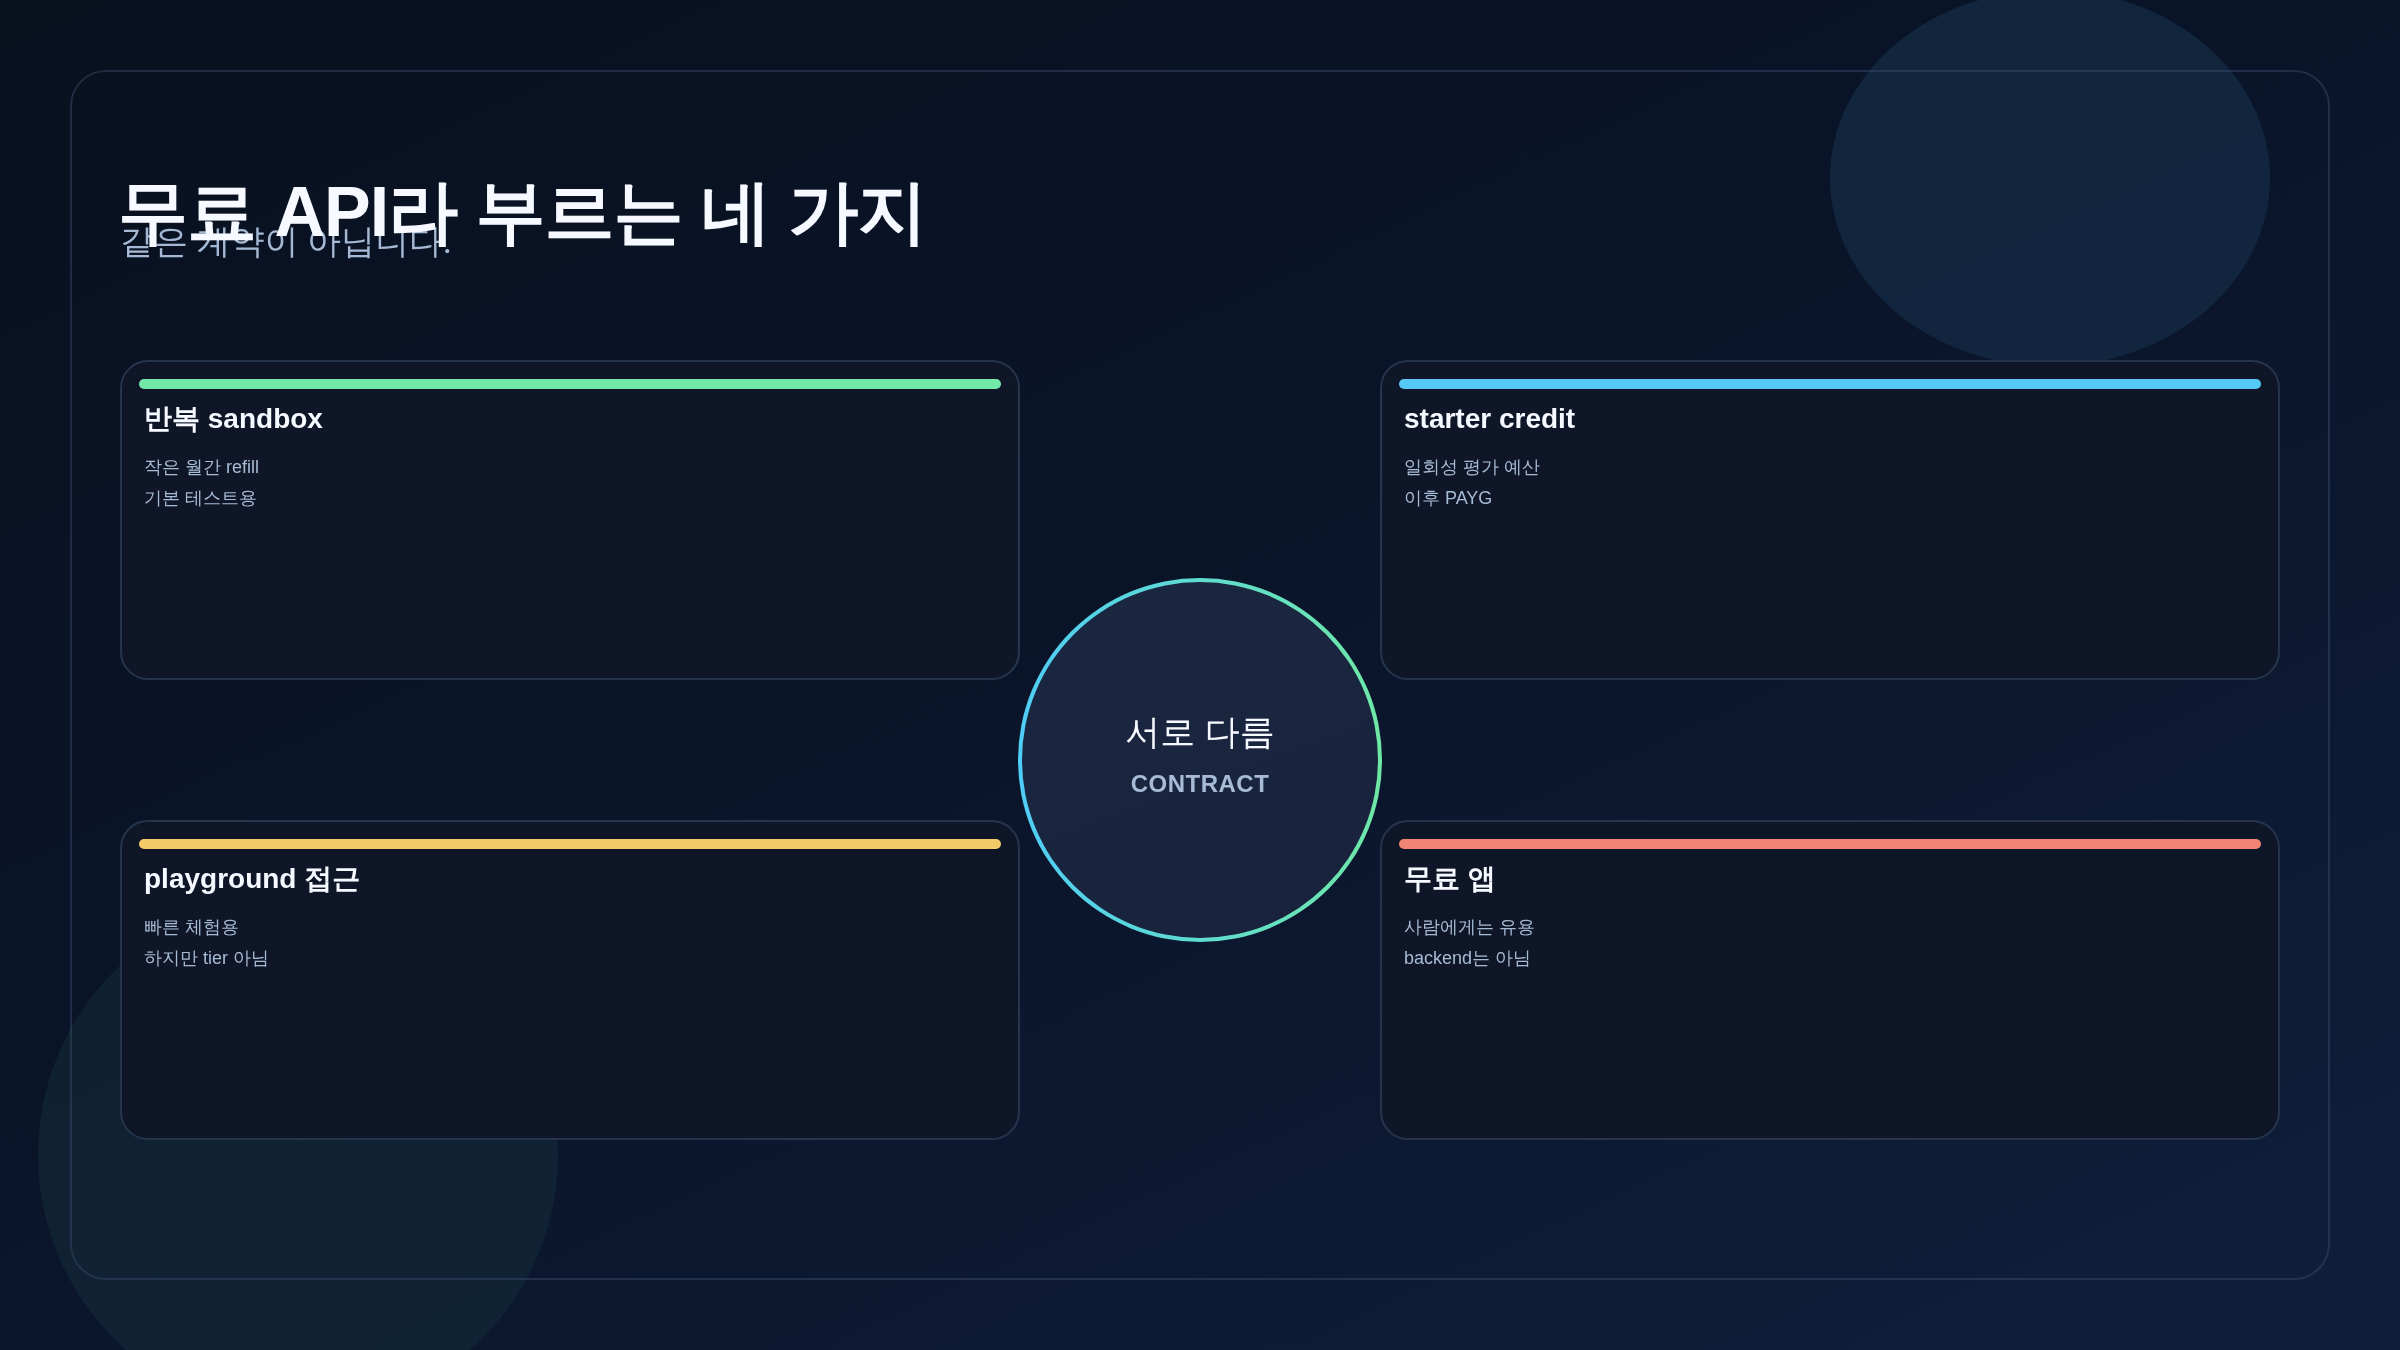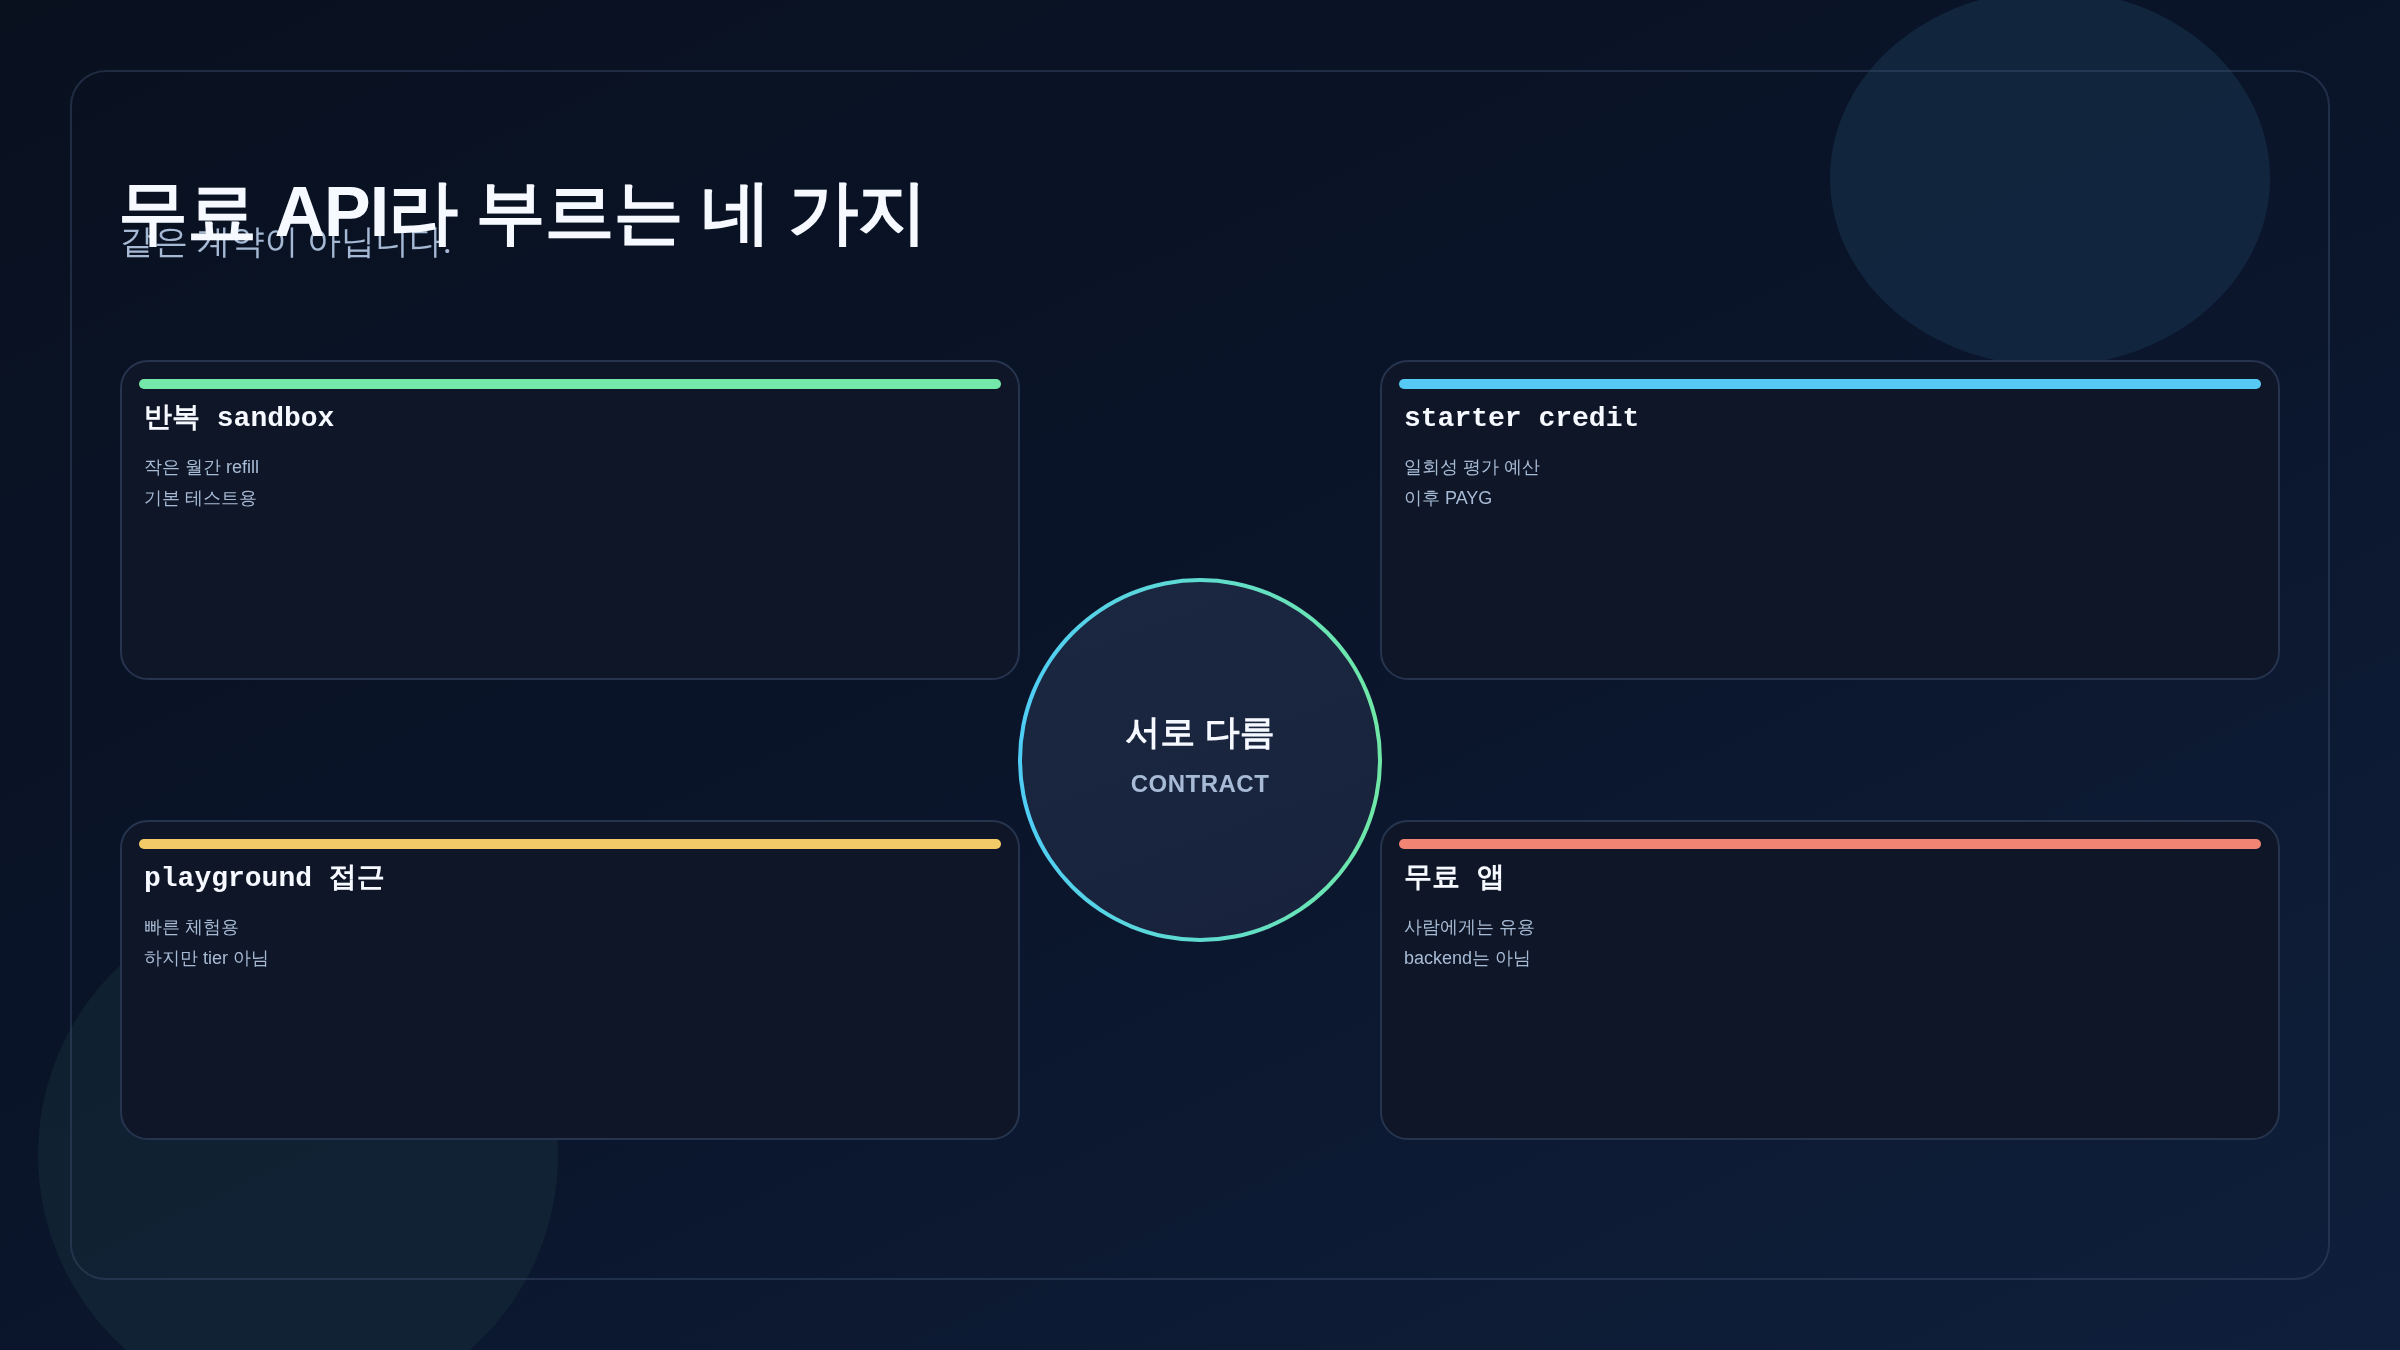--- a/index.html
+++ b/index.html
@@ -47,21 +47,21 @@
       border: 2px solid #26344e;
       border-radius: 28px;
       z-index: 2;
     }
     .card .bar {
       position: absolute; left: 17px; right: 17px; top: 17px; height: 10px;
       border-radius: 5px;
     }
     .card .card-title {
       position: absolute; left: 22px; top: 38px;
-      font-size: 28px; font-weight: 700; color: #f6f9ff; line-height: 38px; font-family: Liberation Mono, monospace;
+      font-size: 28px; font-weight: 700; color: #f6f9ff; line-height: 38px;
     }
     .card .card-body {
       position: absolute; left: 22px; top: 90px;
       font-size: 18px; line-height: 31px; color: #a8bbd5;
     }
     .card .card-body span { display: block; }
     .c1 { left: 120px; top: 360px; }
     .c2 { left: 1380px; top: 360px; }
     .c3 { left: 120px; top: 820px; }
     .c4 { left: 1380px; top: 820px; }
@@ -73,21 +73,21 @@
       padding: 4px;
       z-index: 4;
     }
     .hub-inner {
       width: 100%; height: 100%; border-radius: 50%;
       background: linear-gradient(160deg, #1b2740 0%, #18223c 100%);
       display: flex; flex-direction: column; align-items: center; justify-content: center;
       padding-bottom: 6px;
     }
     .hub-title {
-      font-size: 35px; font-weight: 700; color: #f6f9ff; line-height: 44px;
+      font-size: 35px; font-weight: 400; color: #f6f9ff; line-height: 44px;
     }
     .hub-sub {
       font-size: 24px; font-weight: 700; color: #a7bbd7; line-height: 40px; margin-top: 10px;
       letter-spacing: 0.5px;
     }
   </style>
 </head>
 <body>
 
 <div class="deco-circle deco-tr"></div>

